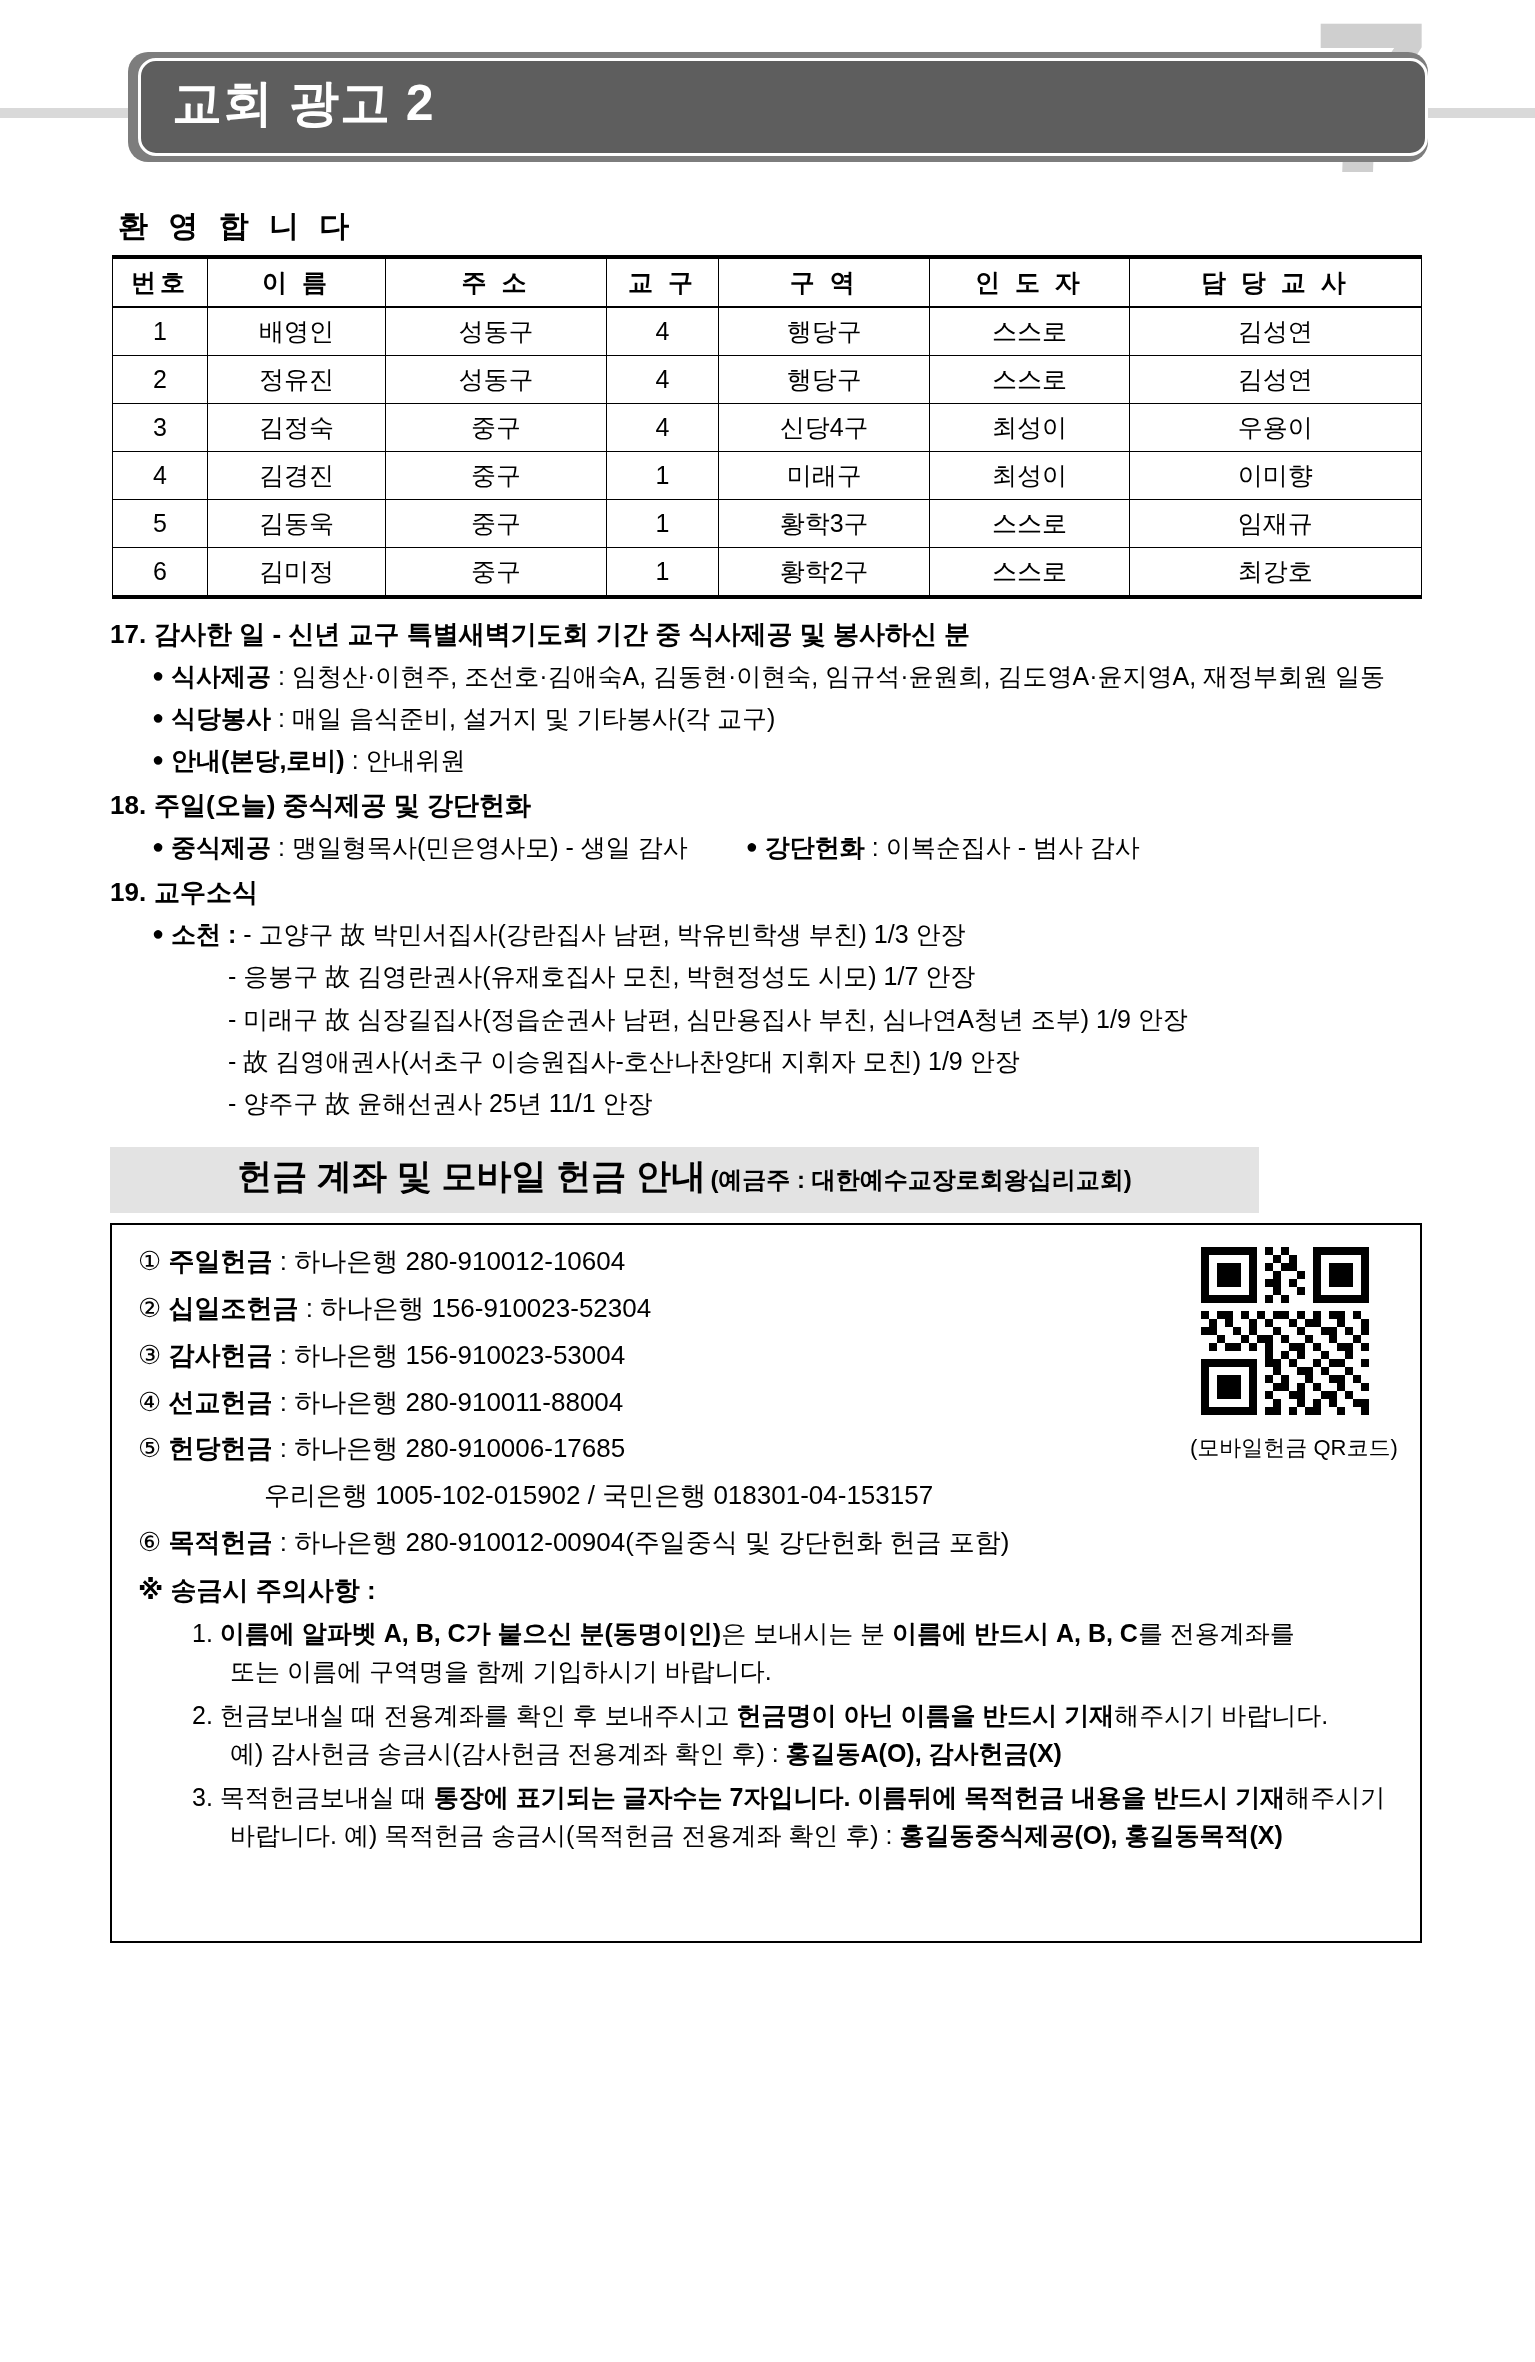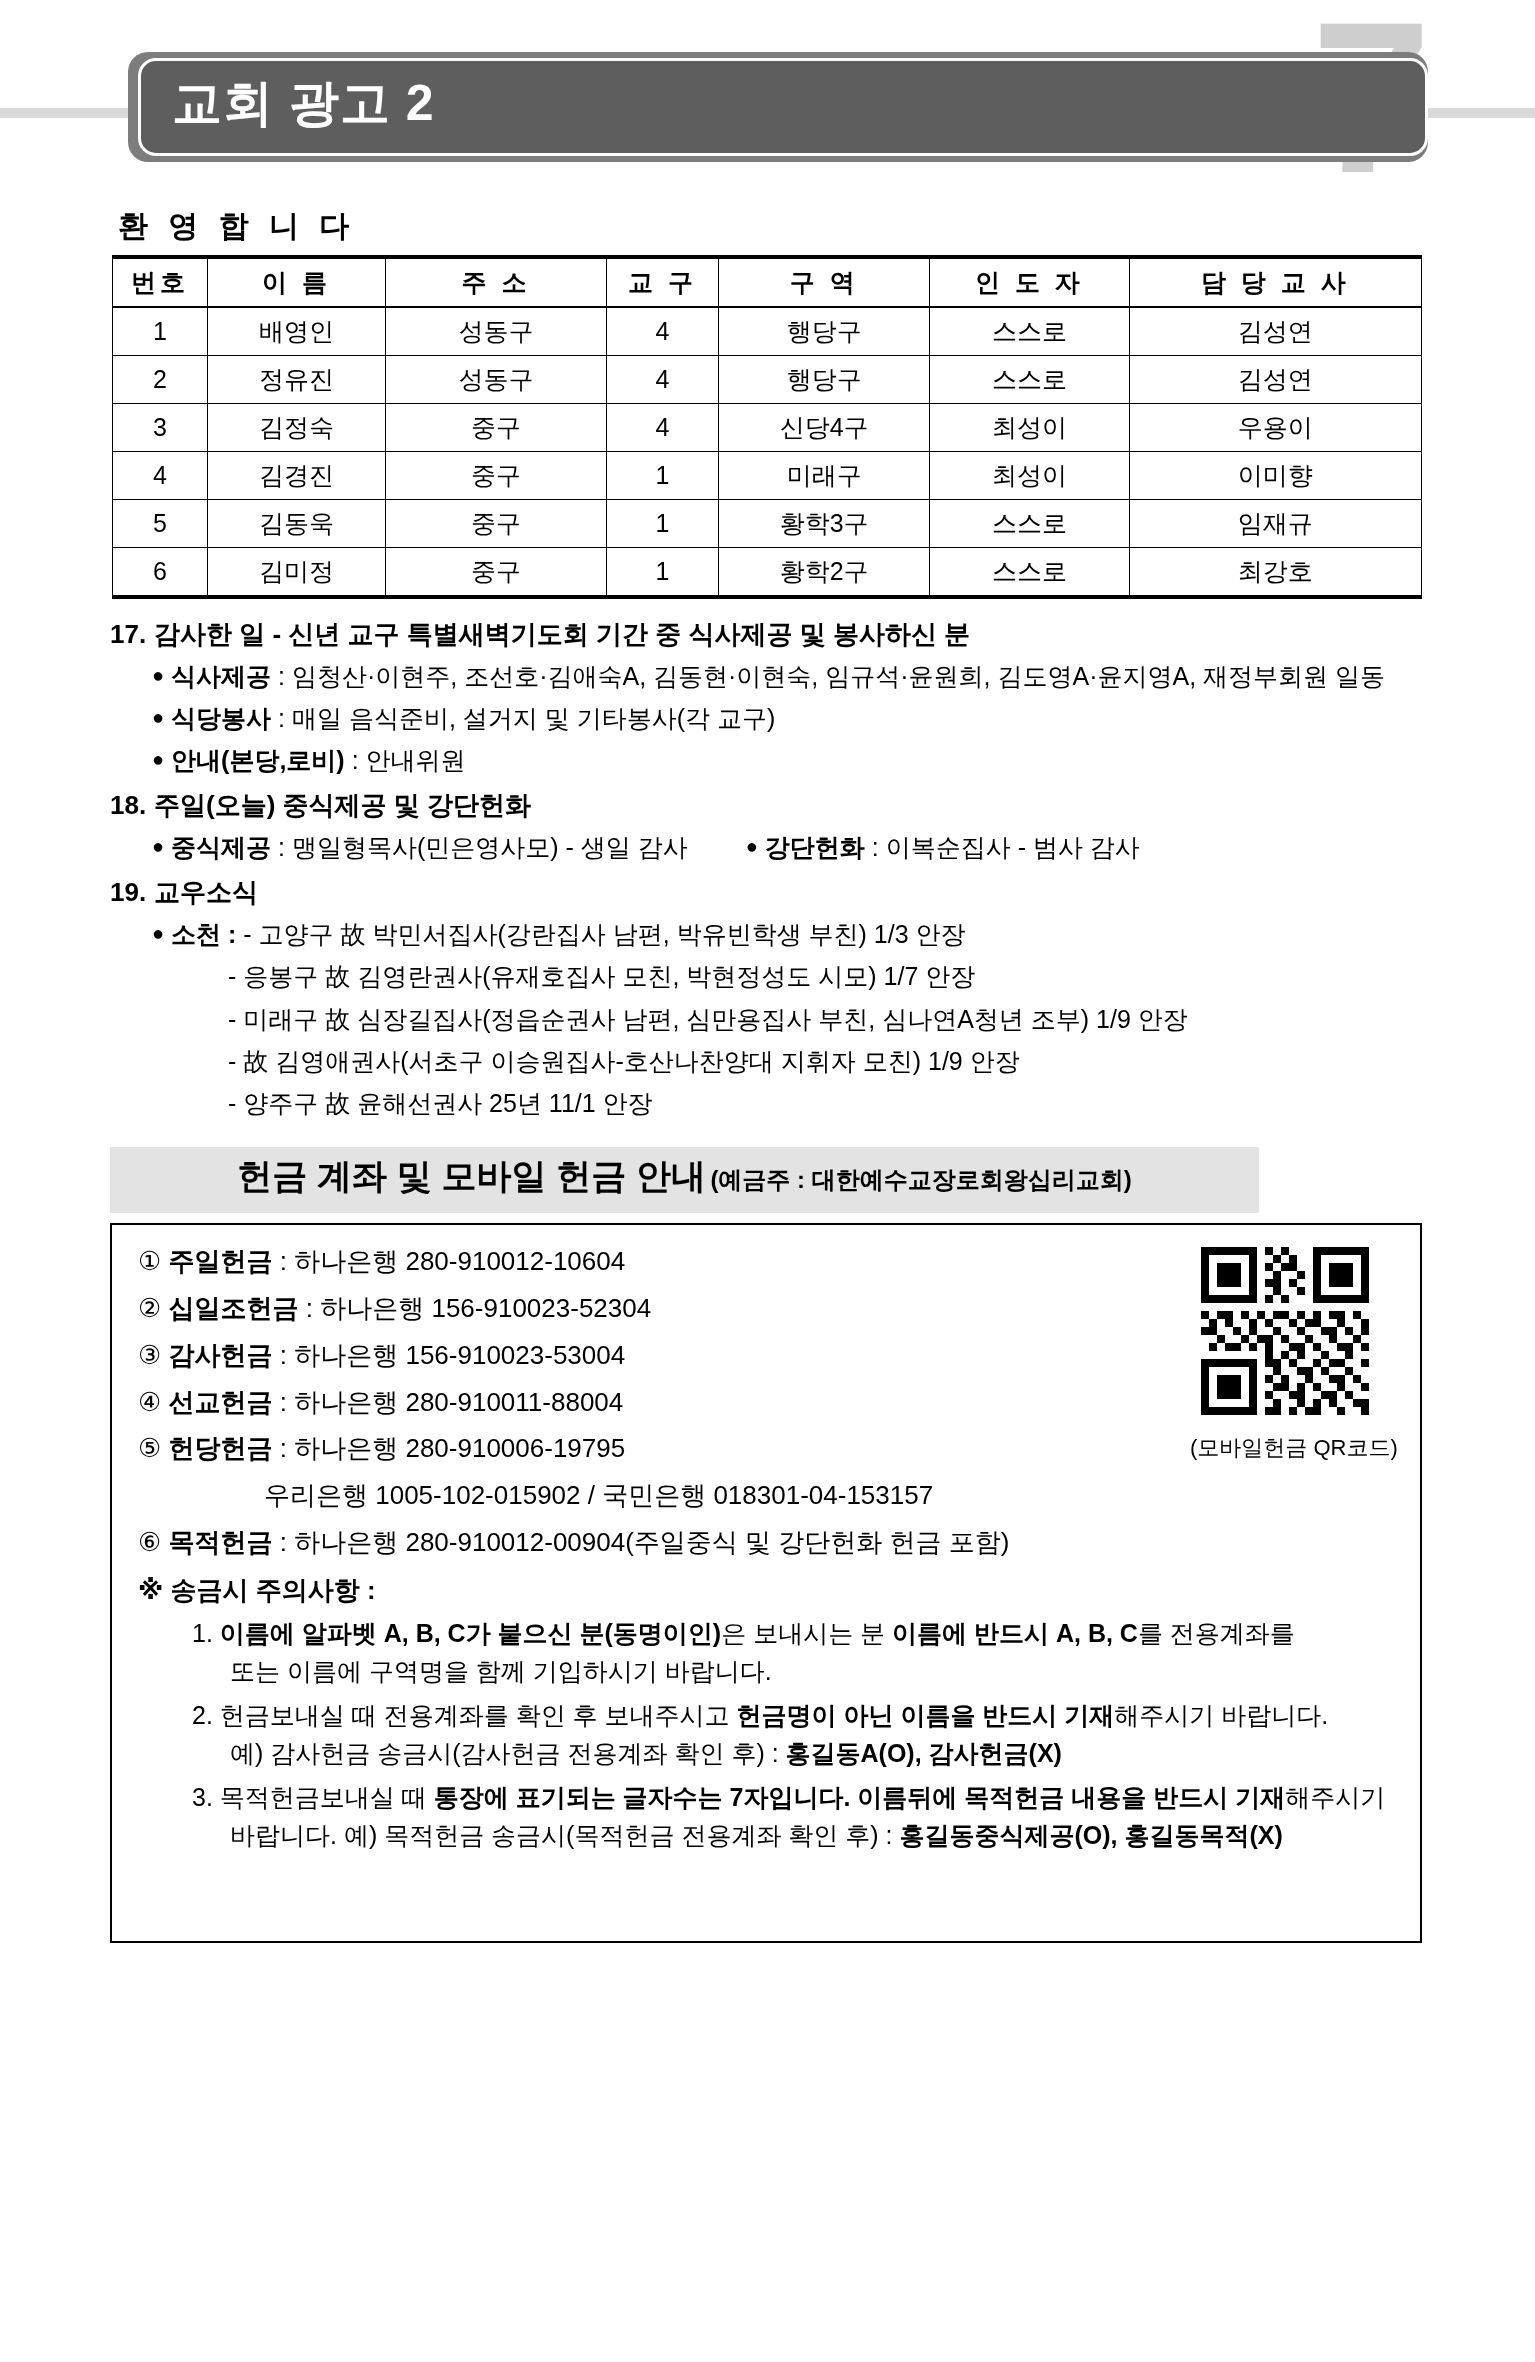--- a/index.html
+++ b/index.html
@@ -490,21 +490,21 @@
     <div class="acct-line">
       <span>③</span>
       <span class="lbl">감사헌금</span><span> : 하나은행 156-910023-53004</span>
     </div>
     <div class="acct-line">
       <span>④</span>
       <span class="lbl">선교헌금</span><span> : 하나은행 280-910011-88004</span>
     </div>
     <div class="acct-line">
       <span>⑤</span>
-      <span class="lbl">헌당헌금</span><span> : 하나은행 280-910006-19795</span>
+      <span class="lbl">헌당헌금</span><span> : 하나은행 280-910006-17685</span>
     </div>
     <div class="acct-indent">우리은행 1005-102-015902 / 국민은행 018301-04-153157</div>
     <div class="acct-line">
       <span>⑥</span>
       <span class="lbl">목적헌금</span><span> : 하나은행 280-910012-00904(주일중식 및 강단헌화 헌금 포함)</span>
     </div>
 
     <div class="notice-head">※ 송금시 주의사항 :</div>
 
     <div class="notice-item">

